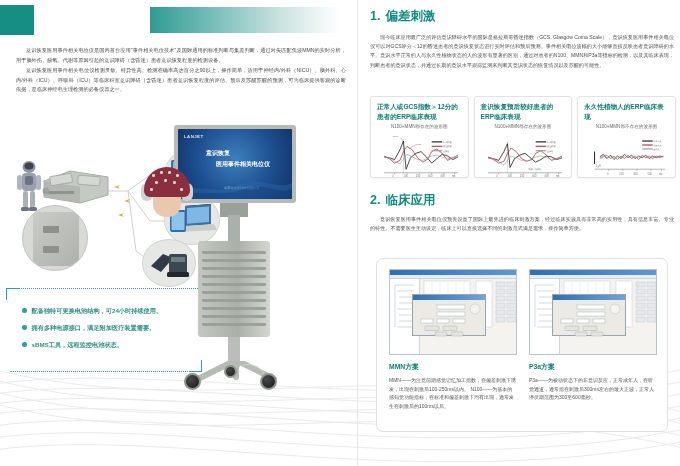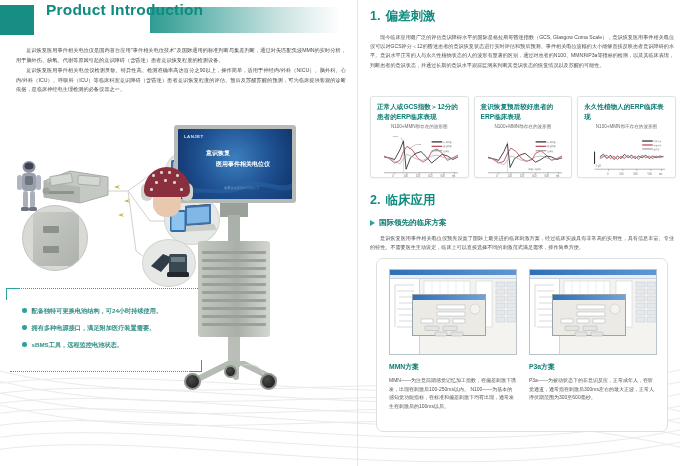--- a/index.html
+++ b/index.html
@@ -170,21 +170,20 @@
 
 <div class="page">
 
   <div class="col-left">
 
     <div class="banner">
       <div class="sq"></div>
       <div class="bar"></div>
     </div>
     <div class="hdr-text">
-      <div class="hdr-en">Product Introduction</div>
     </div>
 
     <div class="left-body">
       <p>意识恢复医用事件相关电位仪是国内首台应用"事件相关电位技术"及国际通用的标准判断与集差判断，通过对失匹配负波MMN的实时分析，用于脑外伤、缺氧、代谢等原因引起的意识障碍（含昏迷）患者意识恢复程度的检测设备。</p>
       <p>意识恢复医用事件相关电位仪检测灵敏、特异性高、检测准确率高达百分之90以上，操作简单，适用于神经内/外科（NICU）、脑外科、心内/外科（ICU）、呼吸科（ICU）等临床科室意识障碍（含昏迷）患者意识恢复程度的评估、预后及苏醒苏醒的预测，可为临床提供客观的诊断依据，是临床神经电生理检测的必备仪器之一。</p>
     </div>
 
     <div class="product-art">
 
       <svg width="358" height="190" style="position:absolute;left:0;top:30px;">
@@ -462,24 +461,20 @@
             <text class="tick" x="79" y="18" style="font-size:2.2px;">差异波</text>
           </g>
         </svg>
       </div>
     </div>
 
     <div class="sec2">
       <div class="sec-title">
         <span class="sec-num">2.</span>
         <span class="sec-cn">临床应用</span>
-      </div>
-      <div class="sub-head">
-        <span class="tri"></span>
-        <span class="sub-cn">国际领先的临床方案</span>
       </div>
       <div class="para" style="margin-top:6px">
         <p>意识恢复医用事件相关电位仪预先设置了国际上最先进的临床刺激方案，经过临床实践具有非常高的实用性，具有信息丰富、专业的特性。不需要医生主动设定，临床上可以直接选择不同的刺激范式满足需求，操作简单方便。</p>
       </div>
     </div>
 
     <div class="panel">
 
       <div class="pcol">
         <div class="shot">

